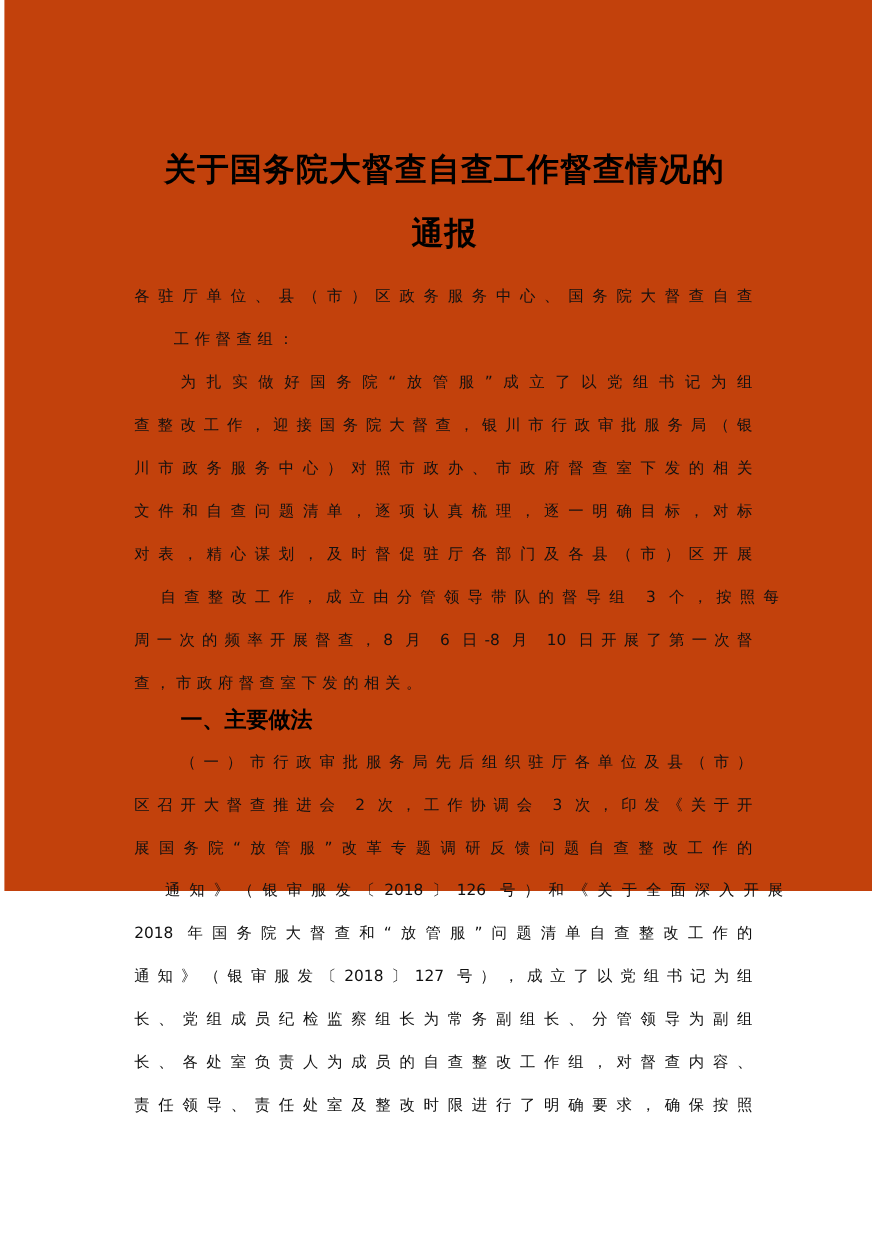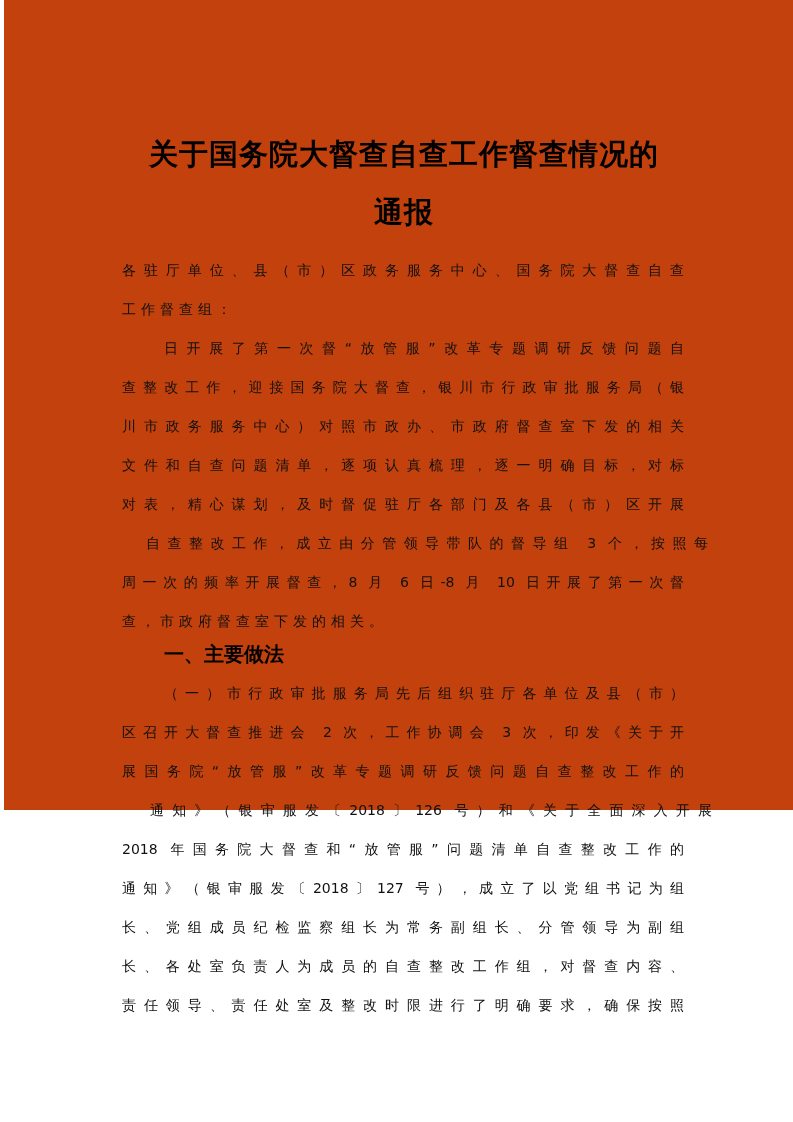--- a/index.html
+++ b/index.html
@@ -32,23 +32,23 @@
 </style>
 </head>
 <body>
 
 <div class="page">
 
   <div class="title" style="top:133px;">关于国务院大督查自查工作督查情况的</div>
   <div class="title" style="top:175px;margin-top:16px;">通报</div>
 
   <div class="line" style="top:257px;">各驻厅单位、县（市）区政务服务中心、国务院大督查自查</div>
-  <div class="line short" style="top:296px;">工作督查组：</div>
+  <div class="line short" style="top:296px;margin-left:36px;">工作督查组：</div>
 
-  <div class="line indent" style="top:335px;">日开展了第一次督“放管服”改革专题调研反馈问题自</div>
+  <div class="line indent" style="top:335px;">为扎实做好国务院“放管服”成立了以党组书记为组</div>
   <div class="line" style="top:374px;">查整改工作，迎接国务院大督查，银川市行政审批服务局（银</div>
   <div class="line" style="top:452px;">文件和自查问题清单，逐项认真梳理，逐一明确目标，对标</div>
   <div class="line" style="top:413px;">川市政务服务中心）对照市政办、市政府督查室下发的相关</div>
   <div class="line" style="top:491px;">对表，精心谋划，及时督促驻厅各部门及各县（市）区开展</div>
   <div class="line" style="top:530px;margin-left:24px;">自查整改工作，成立由分管领导带队的督导组 3 个，按照每</div>
   <div class="line" style="top:569px;">周一次的频率开展督查，8 月 6 日-8 月 10 日开展了第一次督</div>
   <div class="line short" style="top:608px;">查，市政府督查室下发的相关。</div>
 
   <div class="heading" style="top:641px;">一、主要做法</div>
 

